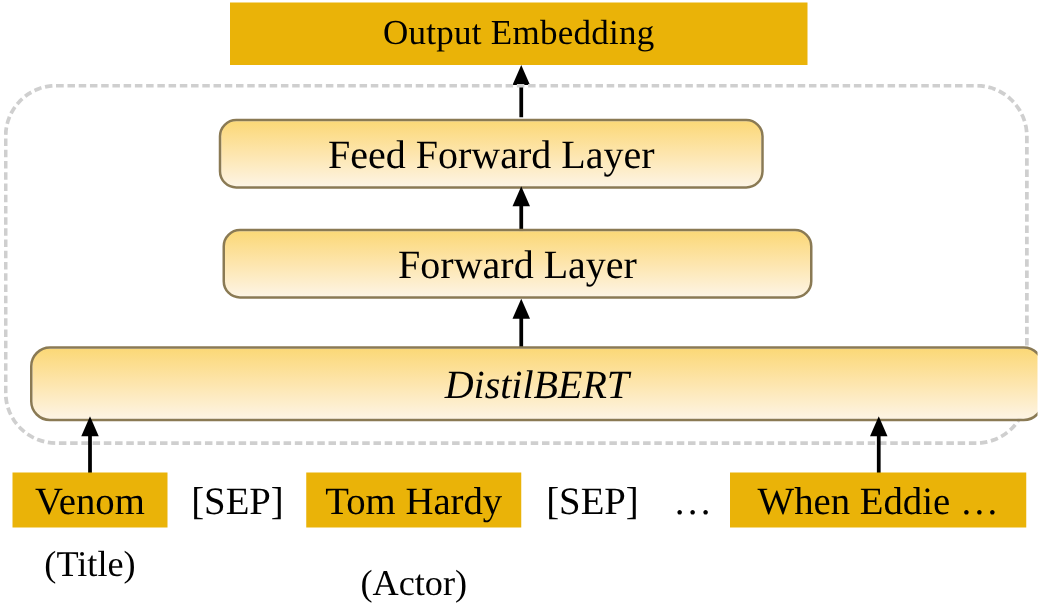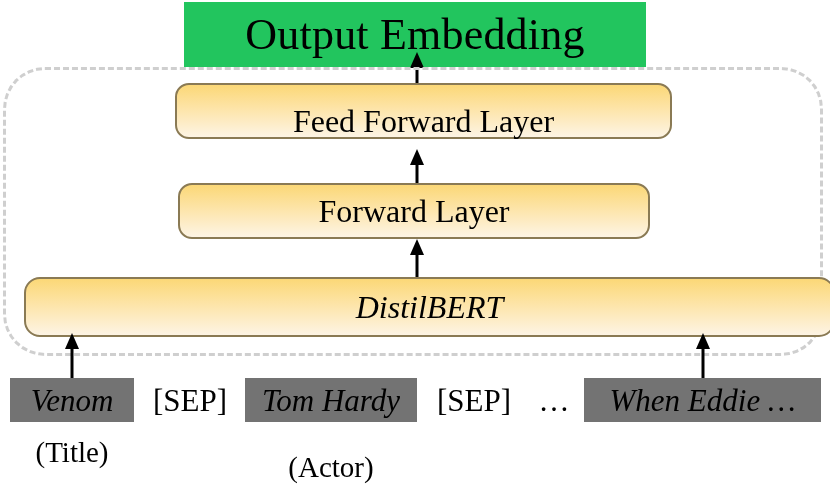--- a/index.html
+++ b/index.html
@@ -21,27 +21,27 @@
     width: 830px;
     height: 486px;
   }
 
   
   .output-box {
     position: absolute;
     left: 184px;
     top: 2px;
     width: 462px;
-    height: 65px;
-    background: #22c55e;
+    height: 50px;
+    background: #eab308;
     display: flex;
     align-items: center;
     justify-content: center;
     color: #000000;
-    font-size: 44px;
+    font-size: 28px;
     line-height: 1;
     letter-spacing: 0.2px;
   }
 
   
   .dashed-container {
     position: absolute;
     left: 3px;
     top: 67px;
     width: 820px;
@@ -62,24 +62,23 @@
     display: flex;
     align-items: center;
     justify-content: center;
     color: #000000;
     font-size: 32px;
     line-height: 1;
   }
 
   .box-ff {
     left: 175px;
-    top: 83px;
-    width: 497px;
+    top: 95px;
+    width: 436px;
     height: 56px;
-    align-items: flex-end;
   }
 
   .box-pool {
     left: 178px;
     top: 183px;
     width: 472px;
     height: 56px;
   }
 
   .box-bert {
@@ -103,22 +102,21 @@
     height: 44px;
     display: flex;
     align-items: center;
     justify-content: center;
     font-size: 31px;
     color: #000000;
     line-height: 1;
     white-space: nowrap;
   }
   .token.shaded {
-    background: #737373;
-    font-style: italic;
+    background: #eab308;
   }
   .token.plain {
     background: transparent;
   }
 
   .tok-venom    { left: 10px;  top: 378px; width: 124px; }
   .tok-sep1     { left: 140px; top: 378px; width: 100px; }
   .tok-hardy    { left: 245px; top: 378px; width: 172px; }
   .tok-sep2     { left: 424px; top: 378px; width: 100px; }
   .tok-dots     { left: 528px; top: 378px; width: 52px; font-size: 31px; }

